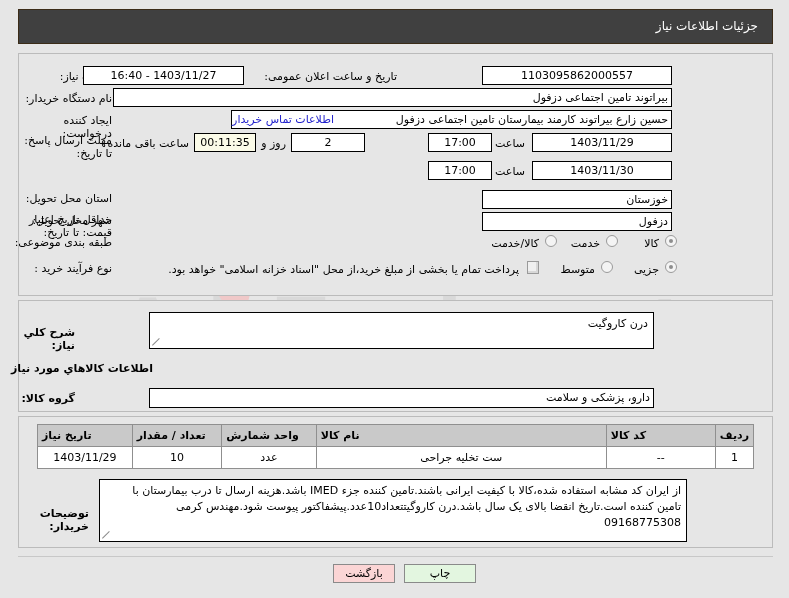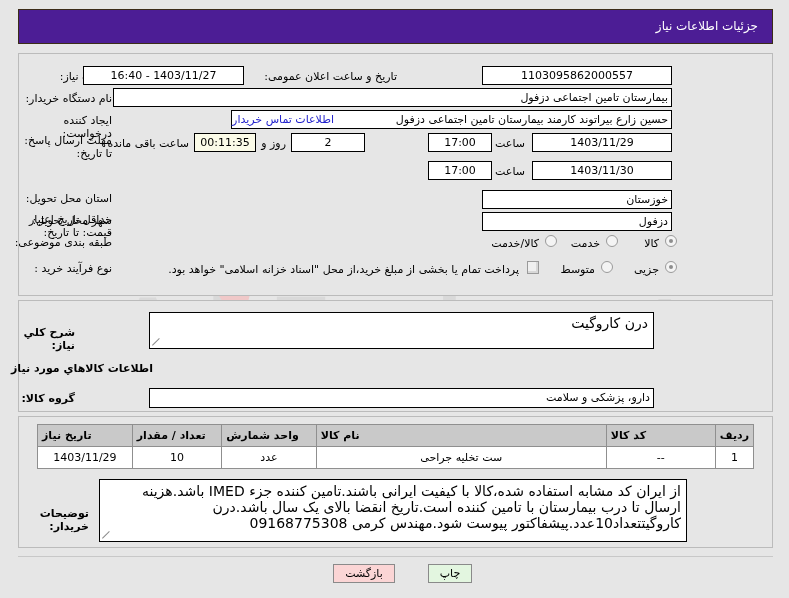--- a/index.html
+++ b/index.html
@@ -45,21 +45,21 @@
     position: absolute;
     left: 208px; top: 10px;
     width: 70px; height: 100px;
   }
 
   
   #title-bar {
     position: absolute;
     left: 18px; top: 9px;
     width: 755px; height: 35px;
-    background: #4c1d95;
+    background: #404040;
     border: 1px solid #3b2c18;
     color: #ffffff;
     font-size: 12px;
     line-height: 33px;
     padding-left: 0;
     padding-right: 0;
     text-align: right;
     z-index: 10;
   }
   #title-bar span { padding-right: 0; margin-right: 14px; }
@@ -147,21 +147,21 @@
   
   .tbox {
     position: absolute;
     background: #ffffff;
     border: 1px solid #000000;
     z-index: 12;
     overflow: hidden;
   }
   .tbox .tbox-inner {
     padding: 3px 5px 0 5px;
-    font-size: 14px;
+    font-size: 11px;
     line-height: 15px;
     text-align: right;
     color: #000;
     direction: rtl;
   }
   .tbox .grip {
     position: absolute;
     left: 2px; bottom: 1px;
     width: 10px; height: 10px;
   }
@@ -210,21 +210,21 @@
     height: 19px;
     border: 1px solid #8a8a8a;
     font-size: 11px;
     line-height: 17px;
     text-align: center;
     cursor: pointer;
     z-index: 14;
     color: #000;
   }
   #btn-back  { left: 333px; top: 564px; width: 62px; background: #fbd5d5; }
-  #btn-print { left: 404px; top: 564px; width: 44px; background: #e3f6e0; margin-left: 24px; }
+  #btn-print { left: 404px; top: 564px; width: 72px; background: #e3f6e0; }
 
   .sep {
     position: absolute;
     left: 18px;
     width: 755px;
     height: 1px;
     background: #c8c8c8;
     z-index: 9;
   }
 </style>
@@ -252,21 +252,21 @@
 
   <div class="panel" id="panel-top"></div>
 
   <div class="lbl" style="right:677px; top:70px; width:95px;">شماره نیاز:</div>
   <div class="fld ctr" style="right:117px; top:66px; width:190px;">1103095862000557</div>
 
   <div class="lbl" style="right:392px; top:70px; width:148px;">تاریخ و ساعت اعلان عمومی:</div>
   <div class="fld ctr" style="right:545px; top:66px; width:161px;">1403/11/27 - 16:40</div>
 
   <div class="lbl" style="right:677px; top:92px; width:95px;">نام دستگاه خریدار:</div>
-  <div class="fld rt" style="right:117px; top:88px; width:559px;">بیمارستان تامین اجتماعی دزفول</div>
+  <div class="fld rt" style="right:117px; top:88px; width:559px;">بیراتوند تامین اجتماعی دزفول</div>
 
   <div class="lbl" style="right:677px; top:114px; width:100px;">ایجاد کننده درخواست:</div>
   <div class="fld rt" style="right:117px; top:110px; width:441px;padding-left:16px;">حسین زارع بیراتوند کارمند بیمارستان تامین اجتماعی دزفول</div>
   <a class="link" style="right:455px; top:113px;">اطلاعات تماس خریدار</a>
 
   <div class="lbl" style="right:677px; top:134px; width:95px;">مهلت ارسال پاسخ: تا تاریخ:</div>
   <div class="fld ctr" style="right:117px; top:133px; width:140px;">1403/11/29</div>
   <div class="plain" style="right:264px; top:137px;">ساعت</div>
   <div class="fld ctr" style="right:297px; top:133px; width:64px;">17:00</div>
   <div class="fld ctr" style="right:424px; top:133px; width:74px;">2</div>

